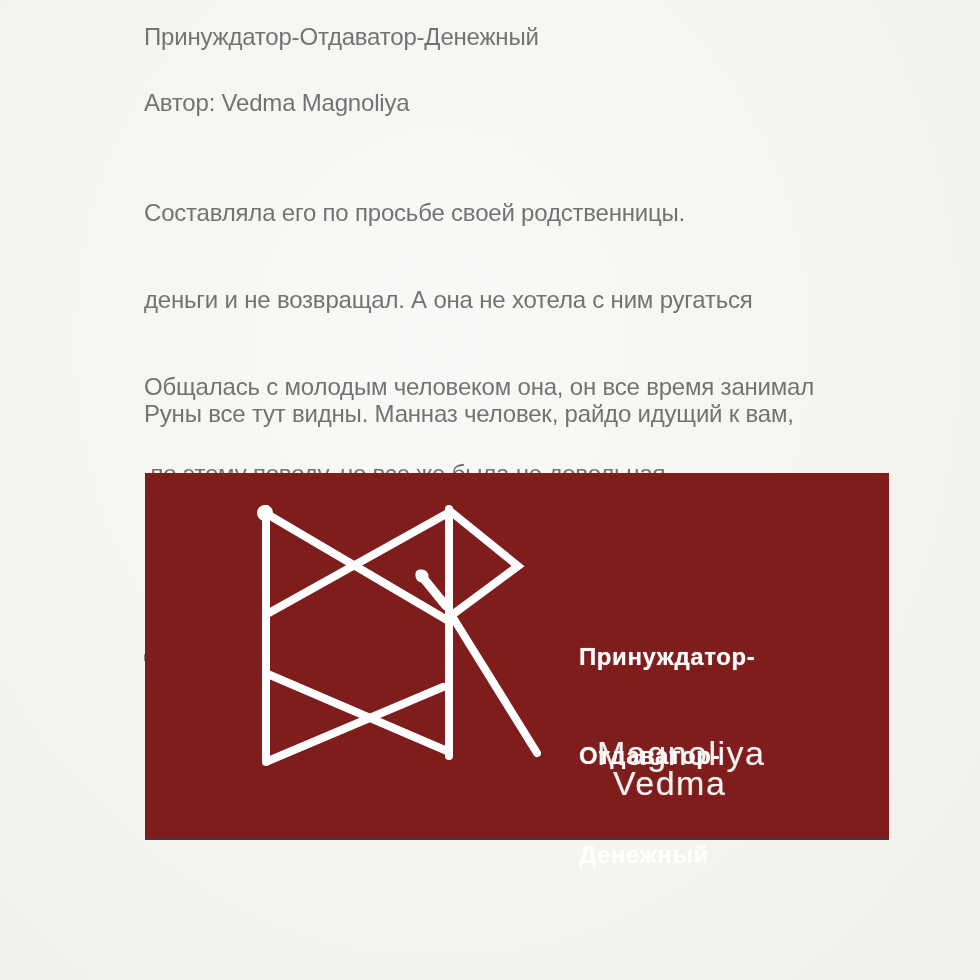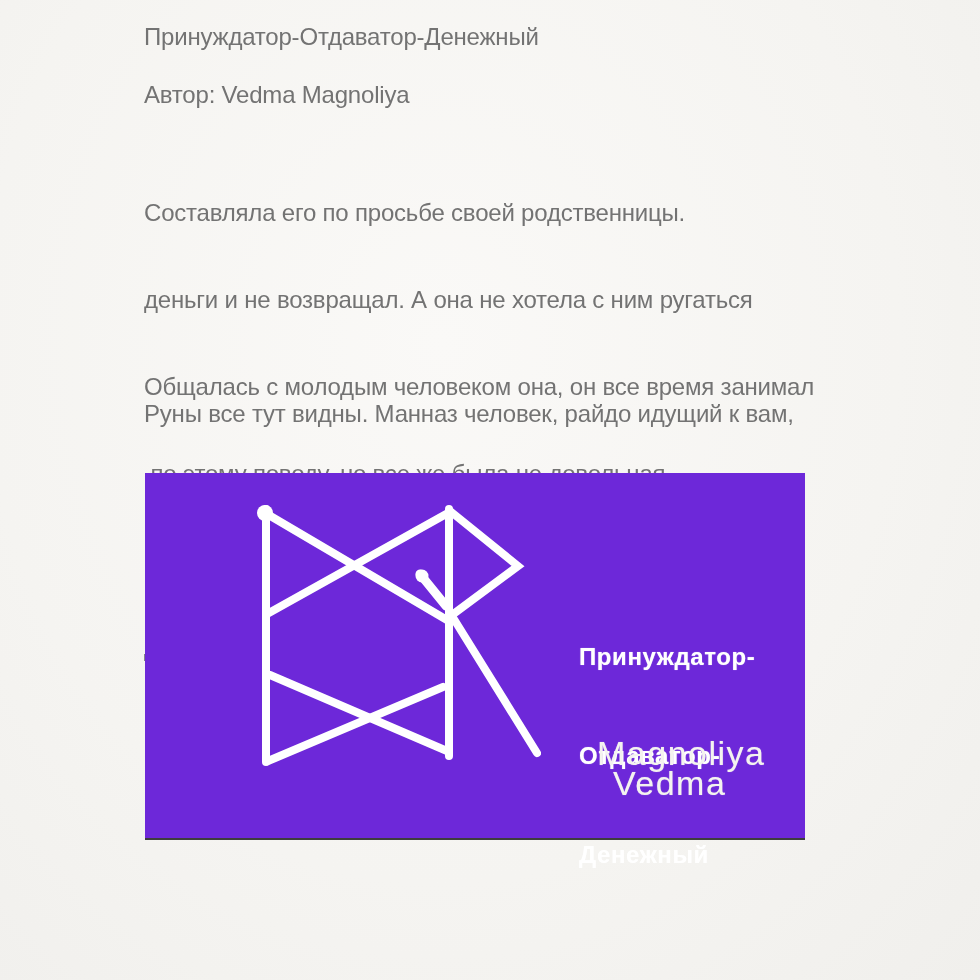--- a/index.html
+++ b/index.html
@@ -14,30 +14,30 @@
   .doc-text {
     position: absolute;
     left: 144px;
     color: #737373;
     font-size: 24px;
     line-height: 29px;
     letter-spacing: -0.2px;
     white-space: pre;
   }
   .title  { top: 22px; }
-  .author { top: 80px; }
+  .author { top: 88px; }
   .para1  { top: 140px; }
   .para2  { top: 341px; }
   .line   { white-space: pre; }
 
   .rune-image {
     position: absolute;
     left: 145px; top: 473px;
-    width: 660px; height: 365px;
-    background: #6d28d9;
+    width: 744px; height: 365px;
+    background: #7f1d1d;
     border-bottom: 2px solid #3d3d3d;
     box-sizing: content-box;
   }
   .rune-image svg {
     position: absolute; left: 0; top: 0;
     filter: blur(0.4px);
   }
   .rune-caption {
     position: absolute;
     left: 434px; top: 101px;

